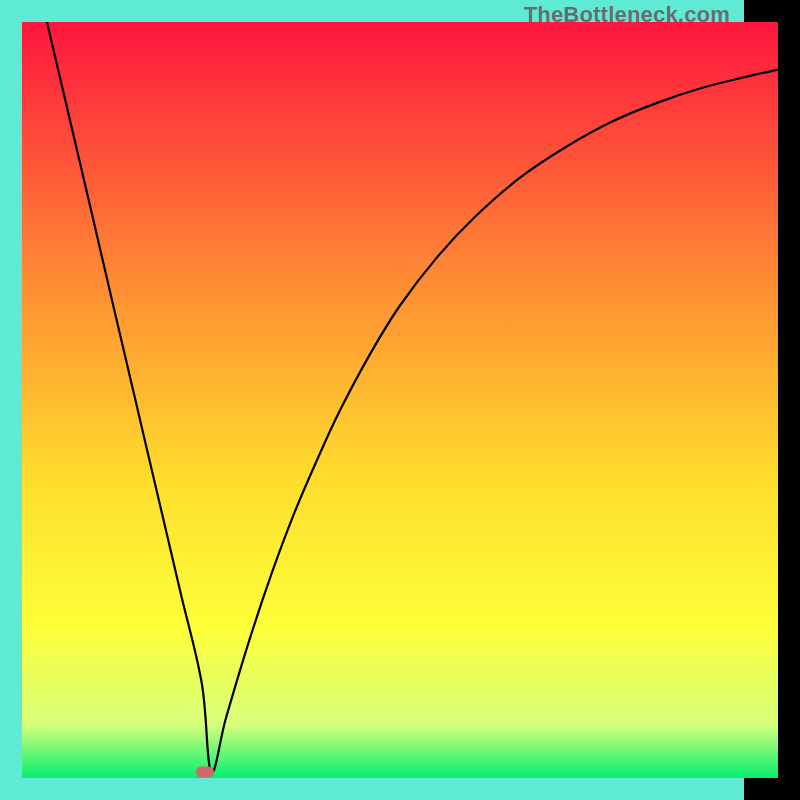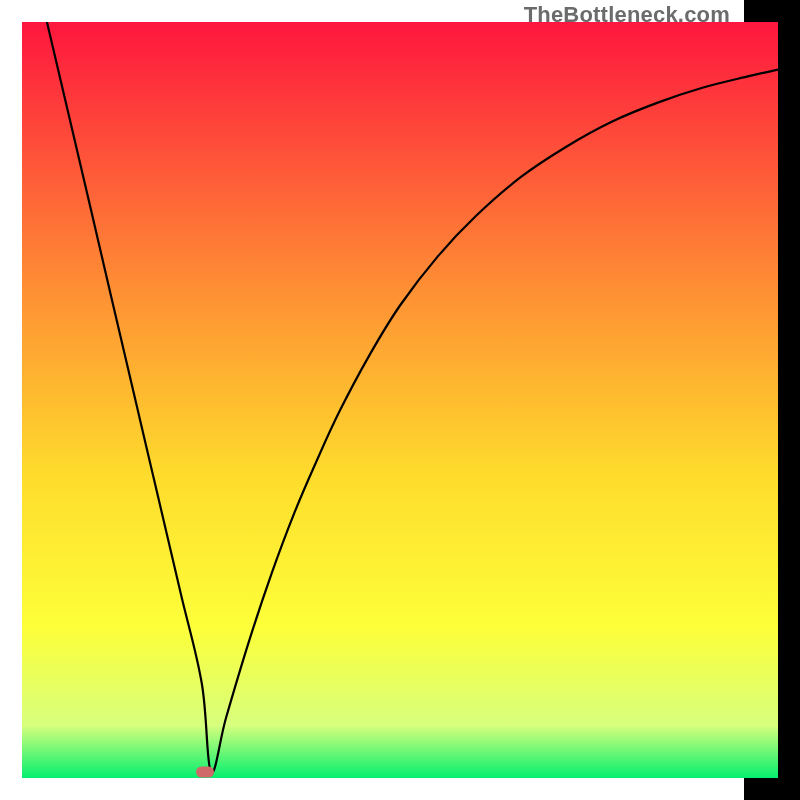--- a/index.html
+++ b/index.html
@@ -9,21 +9,21 @@
     height: 800px;
     background: #000;
     overflow: hidden;
   }
   .frame {
     position: absolute;
     left: 0;
     top: 0;
     width: 744px;
     height: 800px;
-    background: #ffffff;
+    background: #5eead4;
   }
   .plot {
     position: absolute;
     left: 22px;
     top: 22px;
     width: 756px;
     height: 756px;
     overflow: hidden;
   }
   .attribution {

